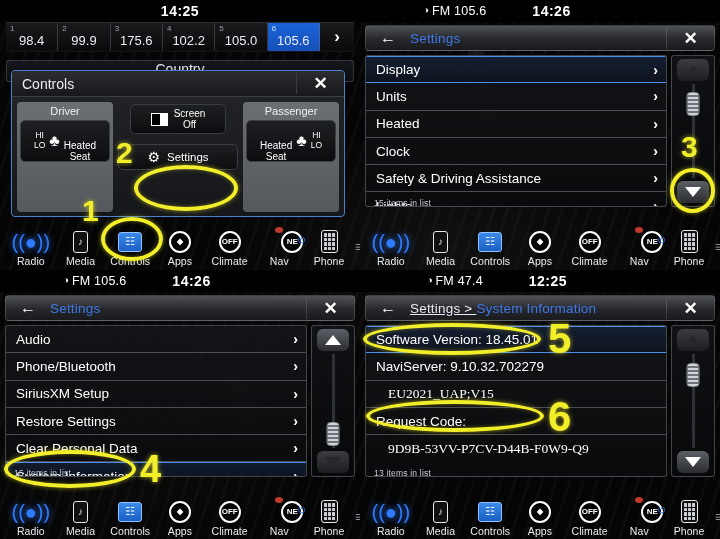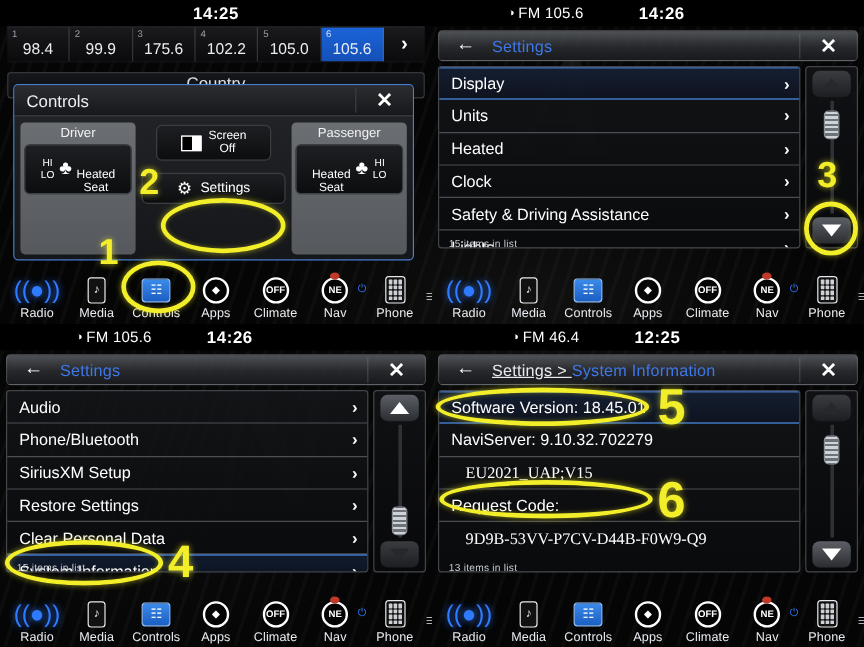--- a/index.html
+++ b/index.html
@@ -168,21 +168,21 @@
     content:''; position:absolute; border-radius:3px;
     background: linear-gradient(180deg,#2f6fbe,#18509f); border:1px solid #6fa8ea;
   }
   .ic-controls::before { width:22px;height:18px; top:-3px; left:3px; z-index:-1; }
   .ic-controls::after { width:20px;height:16px; top:-6px; left:6px; z-index:-2; }
   .ic-circle {
     width: 22px; height: 22px; border-radius: 50%;
     border: 2px solid #fff; display: flex; align-items: center; justify-content: center;
     font-size: 8px; font-weight: bold; color: #fff; background: rgba(0,0,0,.5);
   }
-  .ic-nav { position: relative; }
+  .ic-nav { position: relative; justify-content: flex-end; }
   .ic-nav .ndot {
     position: absolute; top: -2px; left: 50%; transform: translateX(-50%);
     width: 8px; height: 6px; border-radius: 50%; background: #c0392b;
   }
   .ic-phone {
     width: 17px; height: 23px; border: 1.5px solid #e6e9ee; border-radius: 3px;
     background: #111; display: grid; grid-template-columns: repeat(3,1fr);
     grid-template-rows: repeat(4,1fr); gap: 1px; padding: 2px;
   }
   .ic-phone i { background: #cdd1d6; border-radius: .5px; }
@@ -652,21 +652,21 @@
           </div>
         <div class="nlbl">Phone</div>
       </div>
     </div>
   </div>
 
   <div class="quad q-br">
     <div class="statusbar">
       <span class="sb-src">
           <span class="sb-ant">◑</span>
-          <span>FM 46.4</span>
+          <span>FM 47.4</span>
         </span>
       <span class="sb-clock">12:25</span>
       <span class="sb-spacer"></span>
     </div>
 
     <div class="headerbar">
       <span class="hb-back">←</span>
       <span class="hb-title"><span class="crumb-root">Settings &gt; </span><span>System Information</span></span>
       <span class="hb-close">✕</span>
     </div>

